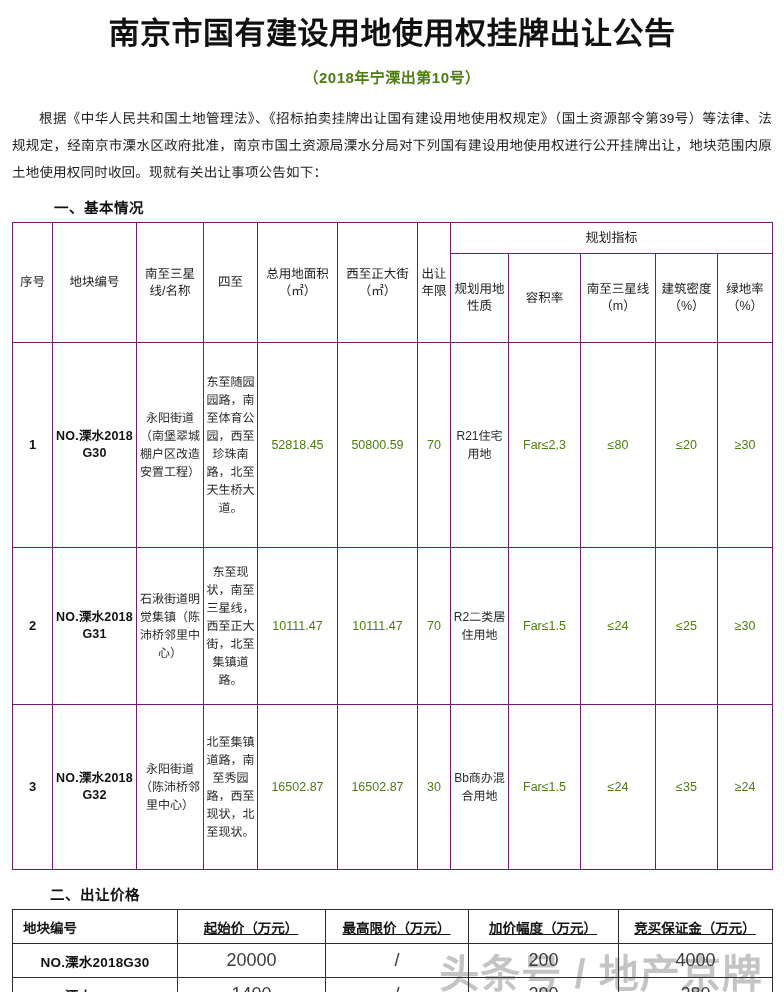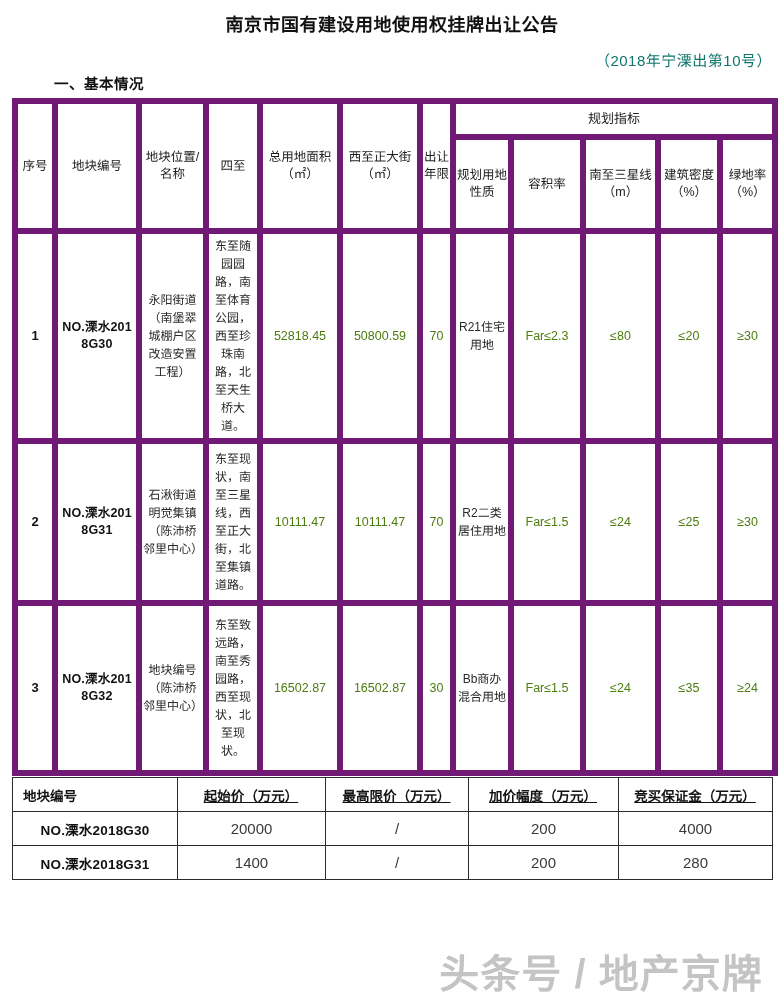--- a/index.html
+++ b/index.html
@@ -19,73 +19,73 @@
     position: relative;
     width: 784px;
     height: 992px;
     box-sizing: border-box;
     padding: 0 12px;
   }
 
   
   .doc-title {
     text-align: center;
-    font-size: 18px;
+    font-size: 31px;
     font-weight: 700;
     letter-spacing: 0.5px;
     color: #111;
     margin: 14px 0 0 0;
     line-height: 1.3;
   }
   .doc-subtitle {
-    text-align: right;
+    text-align: center;
     font-size: 15px;
-    font-weight: 400;
-    color: #0f766e;
+    font-weight: 700;
+    color: #4d7c0f;
     margin: 12px 0 0 0;
     letter-spacing: 0.5px;
   }
 
   
   .intro {
     font-size: 13.5px;
     line-height: 2.0;
     color: #1c1c1c;
     text-align: justify;
     margin: 18px 0 0 0;
     text-indent: 2em;
     letter-spacing: 0.2px;
   }
 
   
   .section-heading {
     font-size: 14.5px;
     font-weight: 700;
     color: #111;
-    margin: 2px 0 5px 0;
+    margin: 10px 0 5px 0;
     padding-left: 42px;
     letter-spacing: 0.5px;
   }
   .section-heading.second {
     margin-top: 13px;
     padding-left: 38px;
   }
 
   
   table {
     border-collapse: collapse;
     width: 100%;
     table-layout: fixed;
   }
   .main-table {
     font-size: 12px;
   }
   .main-table th,
   .main-table td {
-    border: 6px solid #701a75;
+    border: 1px solid #701a75;
     text-align: center;
     vertical-align: middle;
     padding: 2px 1px;
     color: #2a2a2a;
     line-height: 1.38;
     word-break: break-all;
   }
   .main-table th {
     font-weight: 400;
     font-size: 12.5px;
@@ -144,21 +144,21 @@
     padding-left: 0;
     text-decoration: underline;
   }
   .price-table td.plot-code {
     font-weight: 700;
     color: #111;
     font-size: 13.5px;
     letter-spacing: 0.2px;
   }
   .price-table td.val {
-    font-size: 15px;
+    font-size: 18px;
     color: #3a3a3a;
   }
 
   
   .watermark {
     position: absolute;
     left: 418px;
     top: 922px;
     width: 366px;
     height: 70px;
@@ -178,20 +178,21 @@
   }
 </style>
 </head>
 <body>
 
 <div class="page">
 
   <h1 class="doc-title">南京市国有建设用地使用权挂牌出让公告</h1>
   <div class="doc-subtitle">（2018年宁溧出第10号）</div>
 
+  <p class="intro">根据《中华人民共和国土地管理法》、《招标拍卖挂牌出让国有建设用地使用权规定》（国土资源部令第39号）等法律、法规规定，经南京市溧水区政府批准，南京市国土资源局溧水分局对下列国有建设用地使用权进行公开挂牌出让，地块范围内原土地使用权同时收回。现就有关出让事项公告如下：</p>
 
   <div class="section-heading">一、基本情况</div>
 
   <table class="main-table">
     <colgroup>
       <col style="width:40px">
       <col style="width:84px">
       <col style="width:67px">
       <col style="width:54px">
       <col style="width:80px">
@@ -200,21 +201,21 @@
       <col style="width:58px">
       <col style="width:72px">
       <col style="width:75px">
       <col style="width:62px">
       <col style="width:55px">
     </colgroup>
     <thead>
       <tr class="hdr-top">
         <th rowspan="2">序号</th>
         <th rowspan="2">地块编号</th>
-        <th rowspan="2">地块位置/名称</th>
+        <th rowspan="2">南至三星线/名称</th>
         <th rowspan="2">四至</th>
         <th rowspan="2">总用地面积（㎡）</th>
         <th rowspan="2">西至正大街（㎡）</th>
         <th rowspan="2">出让年限</th>
         <th class="hdr-group" colspan="5">规划指标</th>
       </tr>
       <tr class="hdr-bot">
         <th>规划用地性质</th>
         <th>容积率</th>
         <th>南至三星线（m）</th>
@@ -247,34 +248,35 @@
         <td class="num">70</td>
         <td class="narrow-text">R2二类居住用地</td>
         <td class="num">Far≤1.5</td>
         <td class="num">≤24</td>
         <td class="num">≤25</td>
         <td class="num">≥30</td>
       </tr>
       <tr class="row-3">
         <td class="seq">3</td>
         <td class="plot-code">NO.溧水2018G32</td>
-        <td class="narrow-text">地块编号（陈沛桥邻里中心）</td>
-        <td class="narrow-text">东至致远路，南至秀园路，西至现状，北至现状。</td>
+        <td class="narrow-text">永阳街道（陈沛桥邻里中心）</td>
+        <td class="narrow-text">北至集镇道路，南至秀园路，西至现状，北至现状。</td>
         <td class="num">16502.87</td>
         <td class="num">16502.87</td>
         <td class="num">30</td>
         <td class="narrow-text">Bb商办混合用地</td>
         <td class="num">Far≤1.5</td>
         <td class="num">≤24</td>
         <td class="num">≤35</td>
         <td class="num">≥24</td>
       </tr>
     </tbody>
   </table>
 
+  <div class="section-heading second">二、出让价格</div>
 
   <table class="price-table">
     <colgroup>
       <col style="width:165px">
       <col style="width:148px">
       <col style="width:143px">
       <col style="width:150px">
       <col style="width:154px">
     </colgroup>
     <thead>

